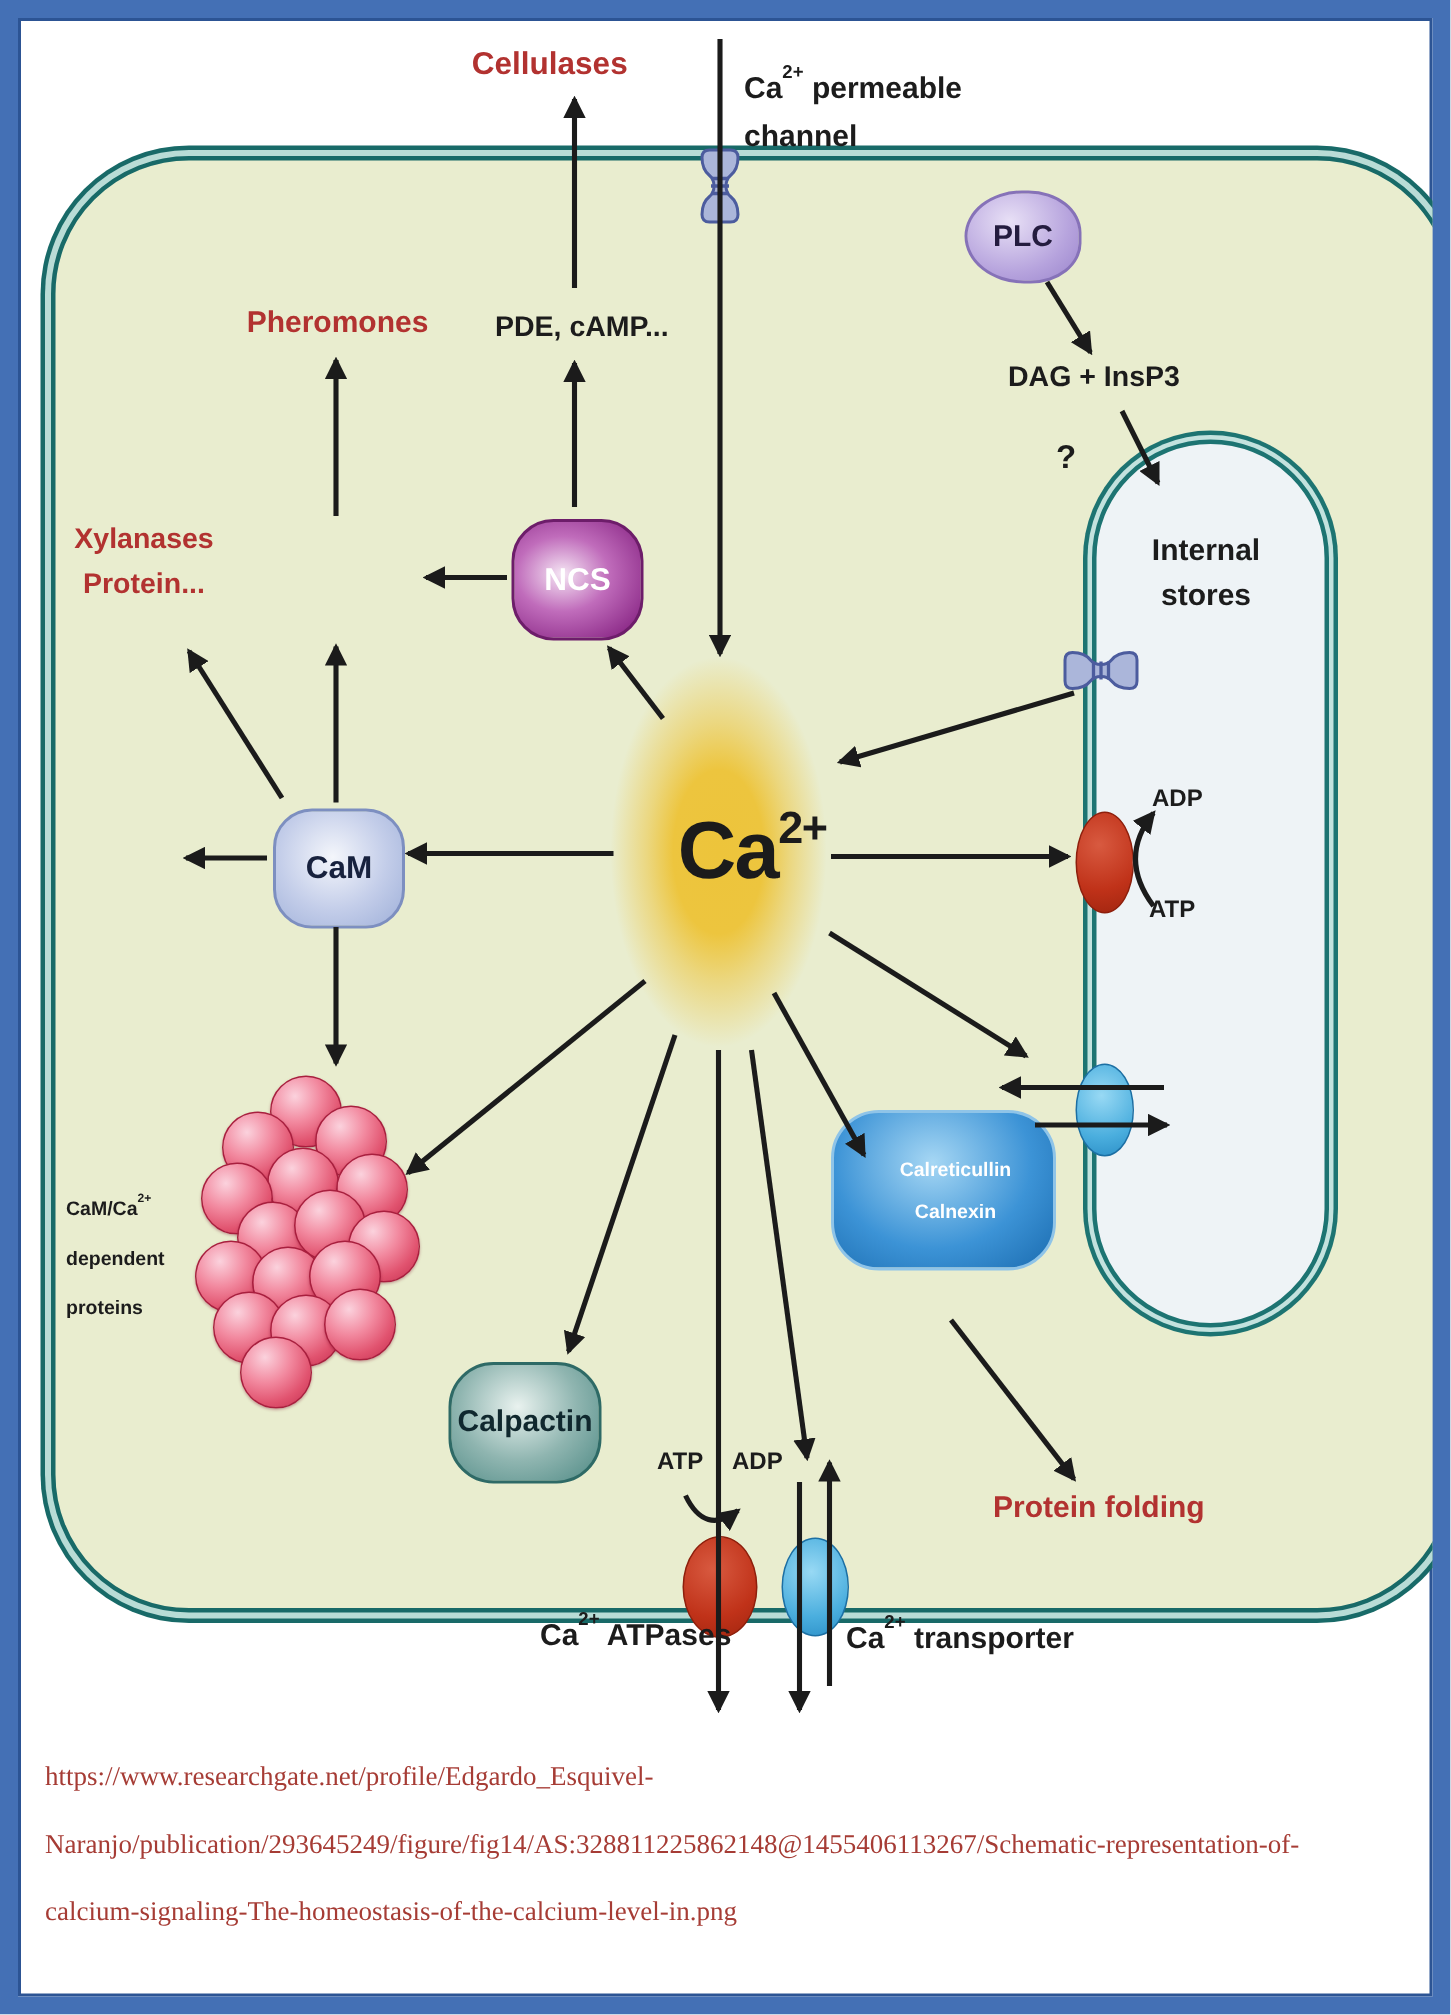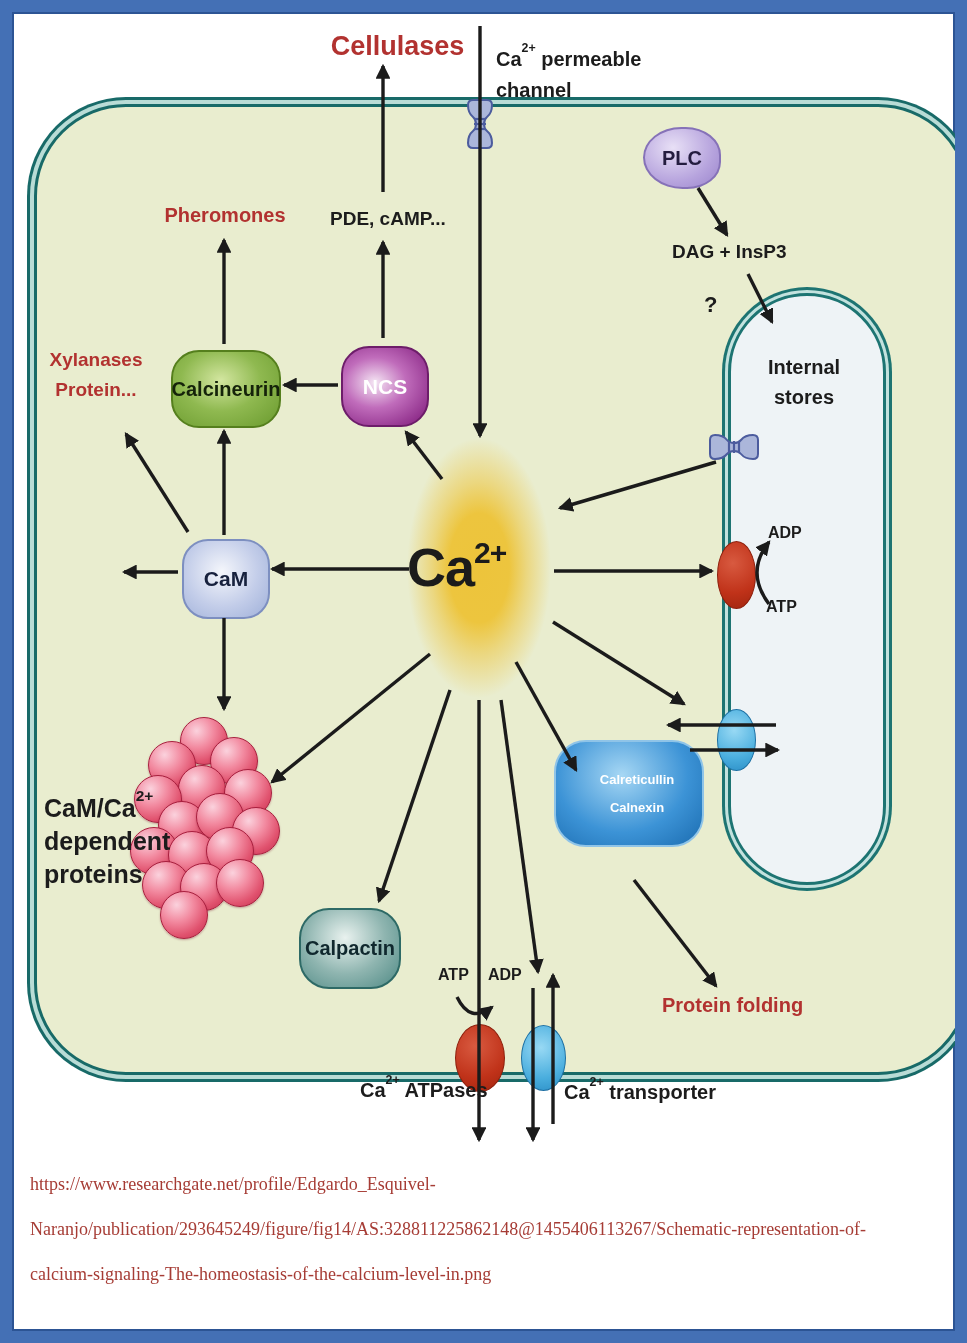--- a/index.html
+++ b/index.html
@@ -25,21 +25,21 @@
     left:716px;top:281px;width:152px;height:586px;
     background:#eef3f6;border:3px solid #1d7472;border-radius:80px;
     box-shadow:0 0 0 3px #c3e2de, 0 0 0 6px #1d7472;
     z-index:2;
   }
 
   
   .ca-glow{
     left:395px;top:426px;width:144px;height:260px;border-radius:50%;
     background:radial-gradient(closest-side,#edc43b 0%,#edc53e 42%,rgba(237,197,62,.55) 66%,rgba(237,197,62,0) 100%);
-    z-index:3;display:flex;align-items:center;justify-content:flex-start;
+    z-index:3;display:flex;align-items:center;justify-content:flex-end;
   }
   .ca-text{font-size:54px;font-weight:700;color:#1b1b1b;letter-spacing:-1px;}
   .ca-text sup{font-size:30px;font-weight:700;position:relative;top:-4px;}
 
   
   .pill{display:flex;align-items:center;justify-content:center;text-align:center;
         font-weight:700;z-index:6;}
   .calcineurin{left:159px;top:338px;width:106px;height:74px;border-radius:28px;
      background:radial-gradient(ellipse at 45% 38%,#d3e6a0 0%,#8fb950 48%,#6a9a2e 100%);
      border:2px solid #557f1d;font-size:20px;color:#15230a;}
@@ -84,32 +84,32 @@
   
   .arrows{left:0;top:0;width:967px;height:1343px;z-index:7;pointer-events:none;}
 
   
   .lbl{z-index:8;line-height:1.25;}
   .red{color:#b23230;font-weight:700;}
   .blk{color:#1c1c1c;font-weight:700;}
   .center{text-align:center;}
   sup.s{font-size:.62em;position:relative;top:-.45em;}
 
-  .cellulases{left:318px;top:18px;width:135px;font-size:27px;}
+  .cellulases{left:287px;top:18px;width:135px;font-size:21px;}
   .permeable{left:484px;top:27px;width:150px;font-size:20px;line-height:31px;}
   .pheromones{left:138px;top:191px;width:150px;font-size:20px;text-align:center;}
   .pde{left:318px;top:195px;width:140px;font-size:19px;}
   .xylanases{left:26px;top:333px;width:116px;font-size:19px;line-height:30px;}
   .circadian{left:16px;top:528px;width:106px;font-size:19px;line-height:30px;}
   .dag{left:660px;top:228px;width:130px;font-size:19px;}
   .qmark{left:692px;top:279px;width:24px;font-size:22px;}
   .internal{left:726px;top:340px;width:132px;font-size:20px;line-height:30px;}
   .adp-store{left:756px;top:511px;font-size:16px;font-weight:700;}
   .atp-store{left:754px;top:585px;font-size:16px;font-weight:700;}
-  .camdep{left:32px;top:774px;width:136px;font-size:25px;line-height:33px;font-weight:700;}
+  .camdep{left:32px;top:774px;width:136px;font-size:13px;line-height:33px;font-weight:700;}
   .atp-b{left:426px;top:953px;font-size:16px;font-weight:700;}
   .adp-b{left:476px;top:953px;font-size:16px;font-weight:700;}
   .ca-atpases{left:348px;top:1066px;width:160px;font-size:20px;}
   .ca-transp{left:552px;top:1068px;width:190px;font-size:20px;}
   .folding{left:650px;top:981px;width:150px;font-size:20px;}
 
   .url{left:18px;top:1150px;width:935px;z-index:8;
        font-family:"Liberation Serif","DejaVu Serif",serif;
        color:#a63c35;font-size:18px;font-weight:400;line-height:45px;white-space:nowrap;}
 </style>
@@ -204,23 +204,20 @@
       <line x1="686" y1="176" x2="715" y2="223" marker-end="url(#ah)"></line>
       <line x1="736" y1="262" x2="760" y2="310" marker-end="url(#ah)"></line>
       <path d="M 445,985 Q 458,1012 480,995" marker-end="url(#ah)"></path>
       <path d="M 757,592 Q 733,560 757,530" marker-end="url(#ah)"></path>
     </g>
   </svg>
 
   <div class="abs pill plc">
       <span>PLC</span>
     </div>
-  <div class="abs pill calcineurin">
-      <span>Calcineurin</span>
-    </div>
   <div class="abs pill ncs">
       <span>NCS</span>
     </div>
   <div class="abs pill cam">
       <span>CaM</span>
     </div>
   <div class="abs pill calpactin">
       <span>Calpactin</span>
     </div>
   <div class="abs pill calret">

